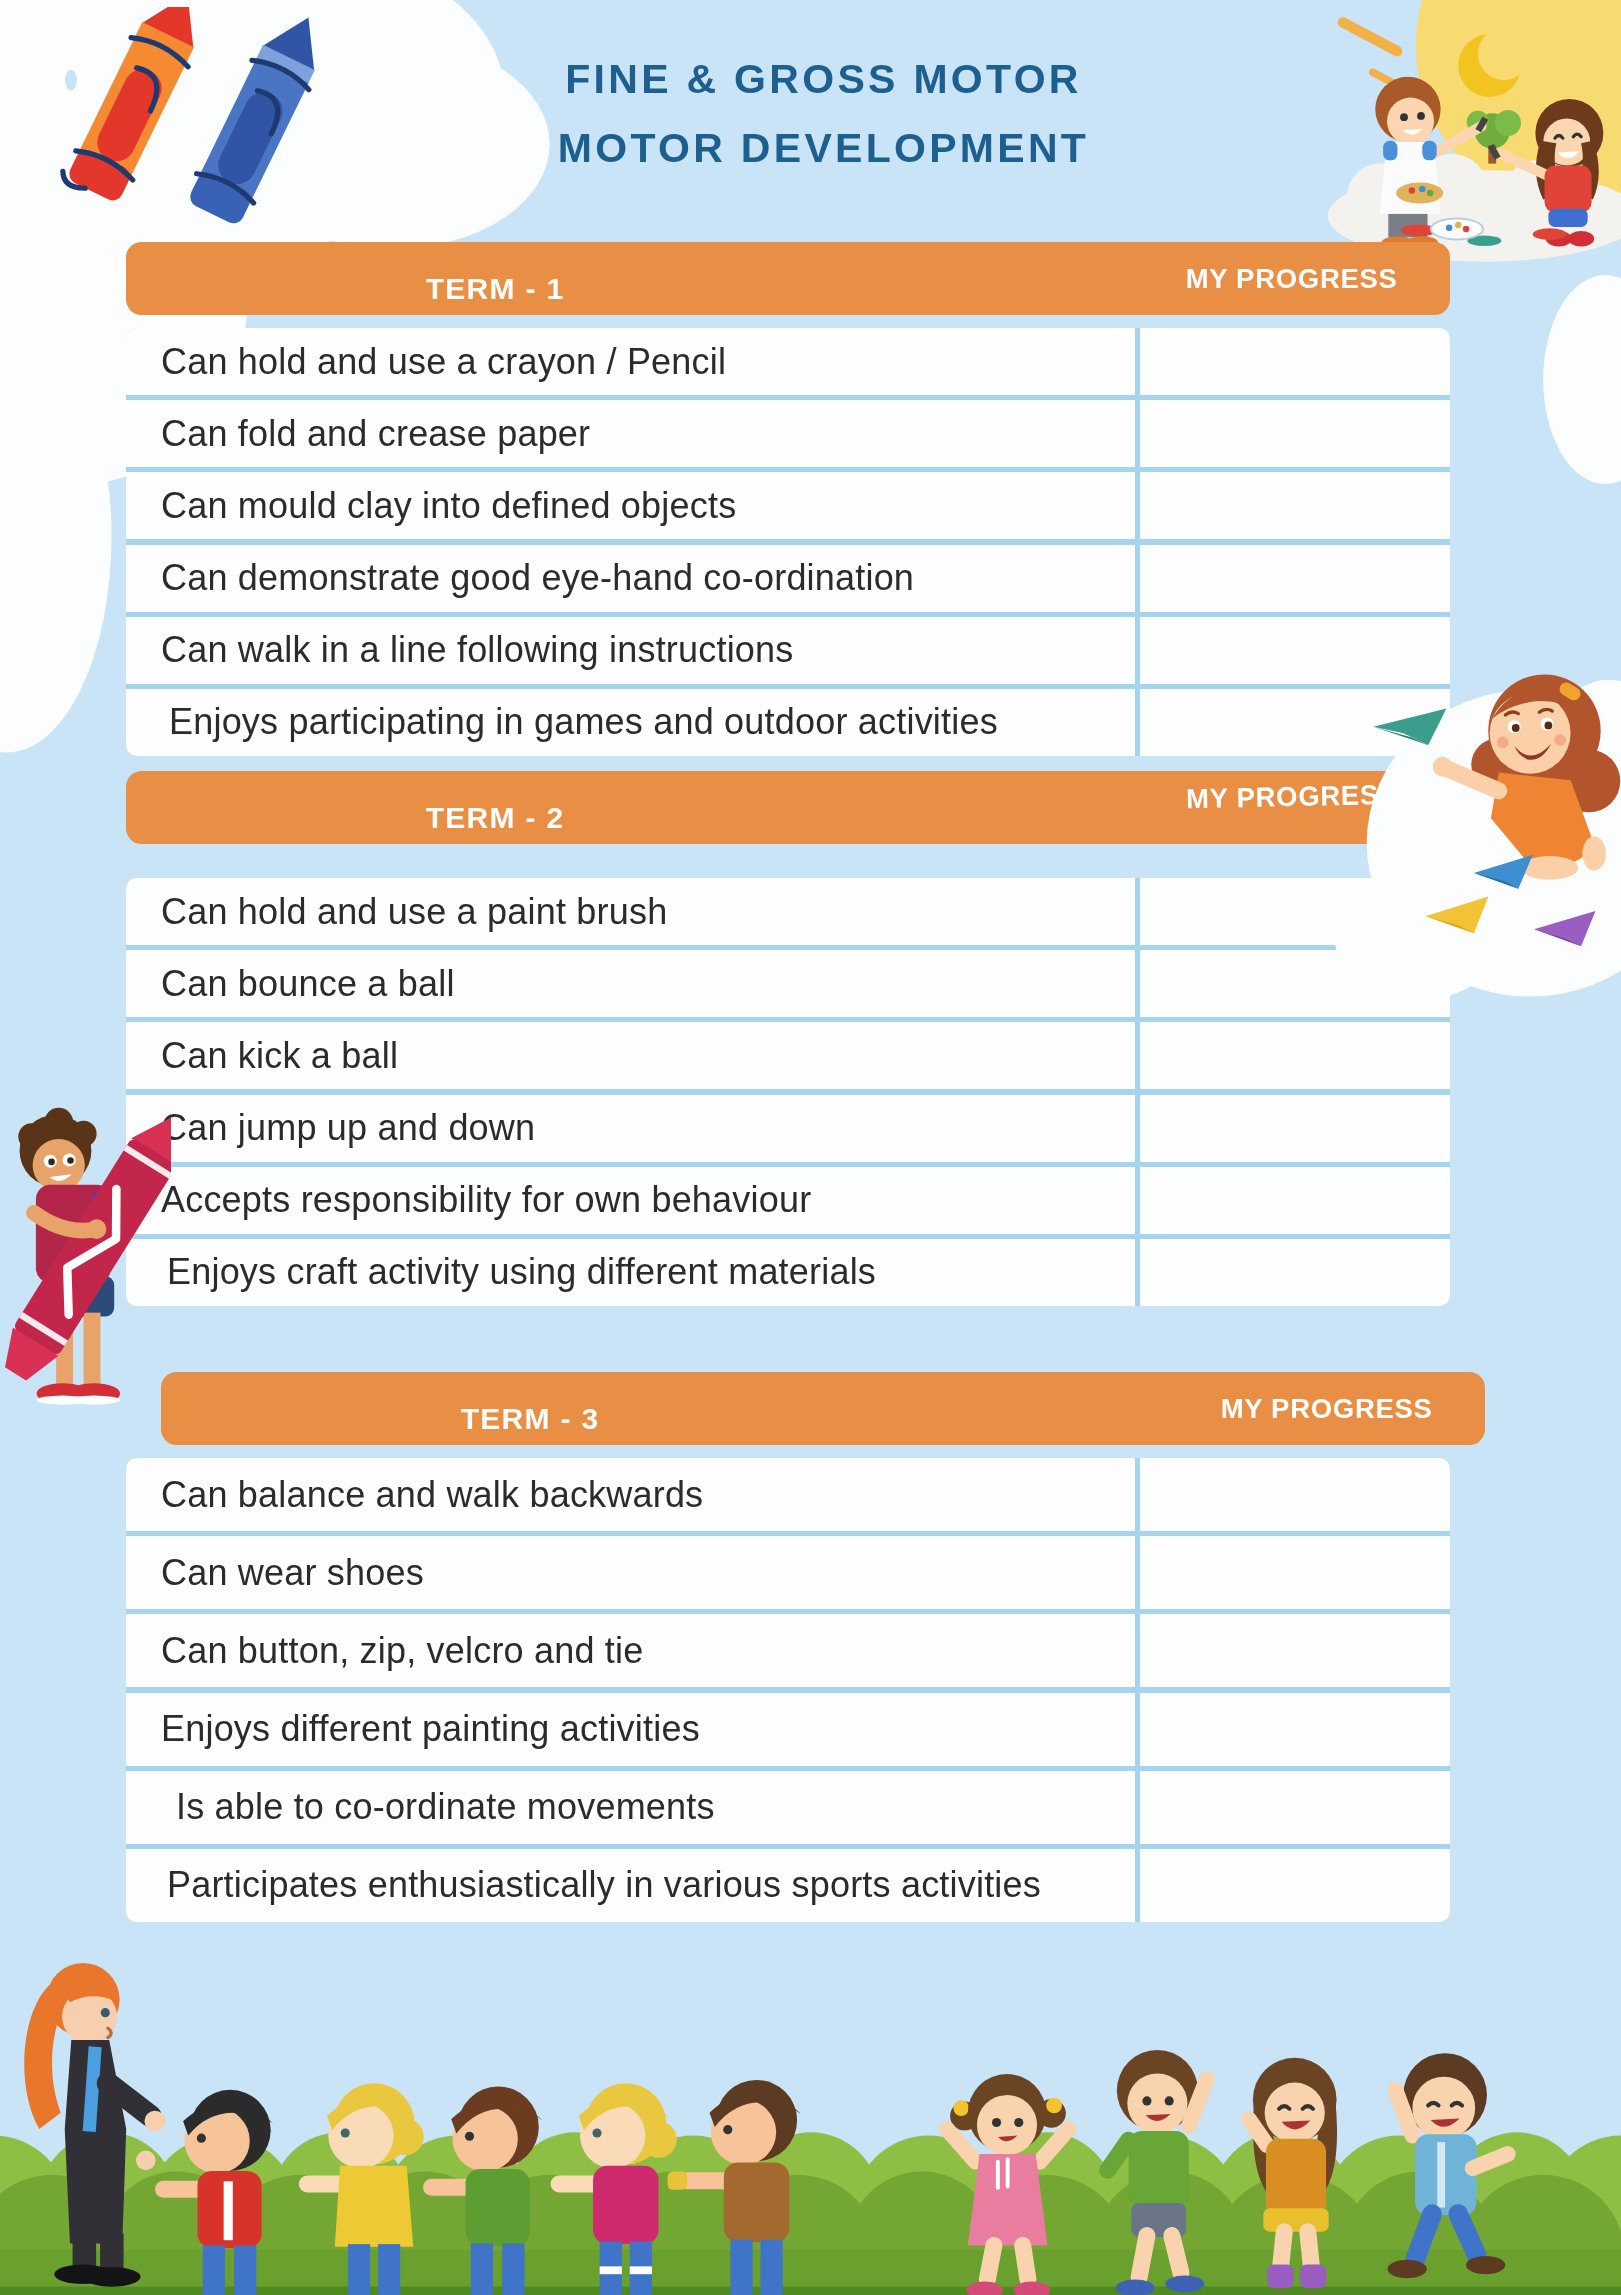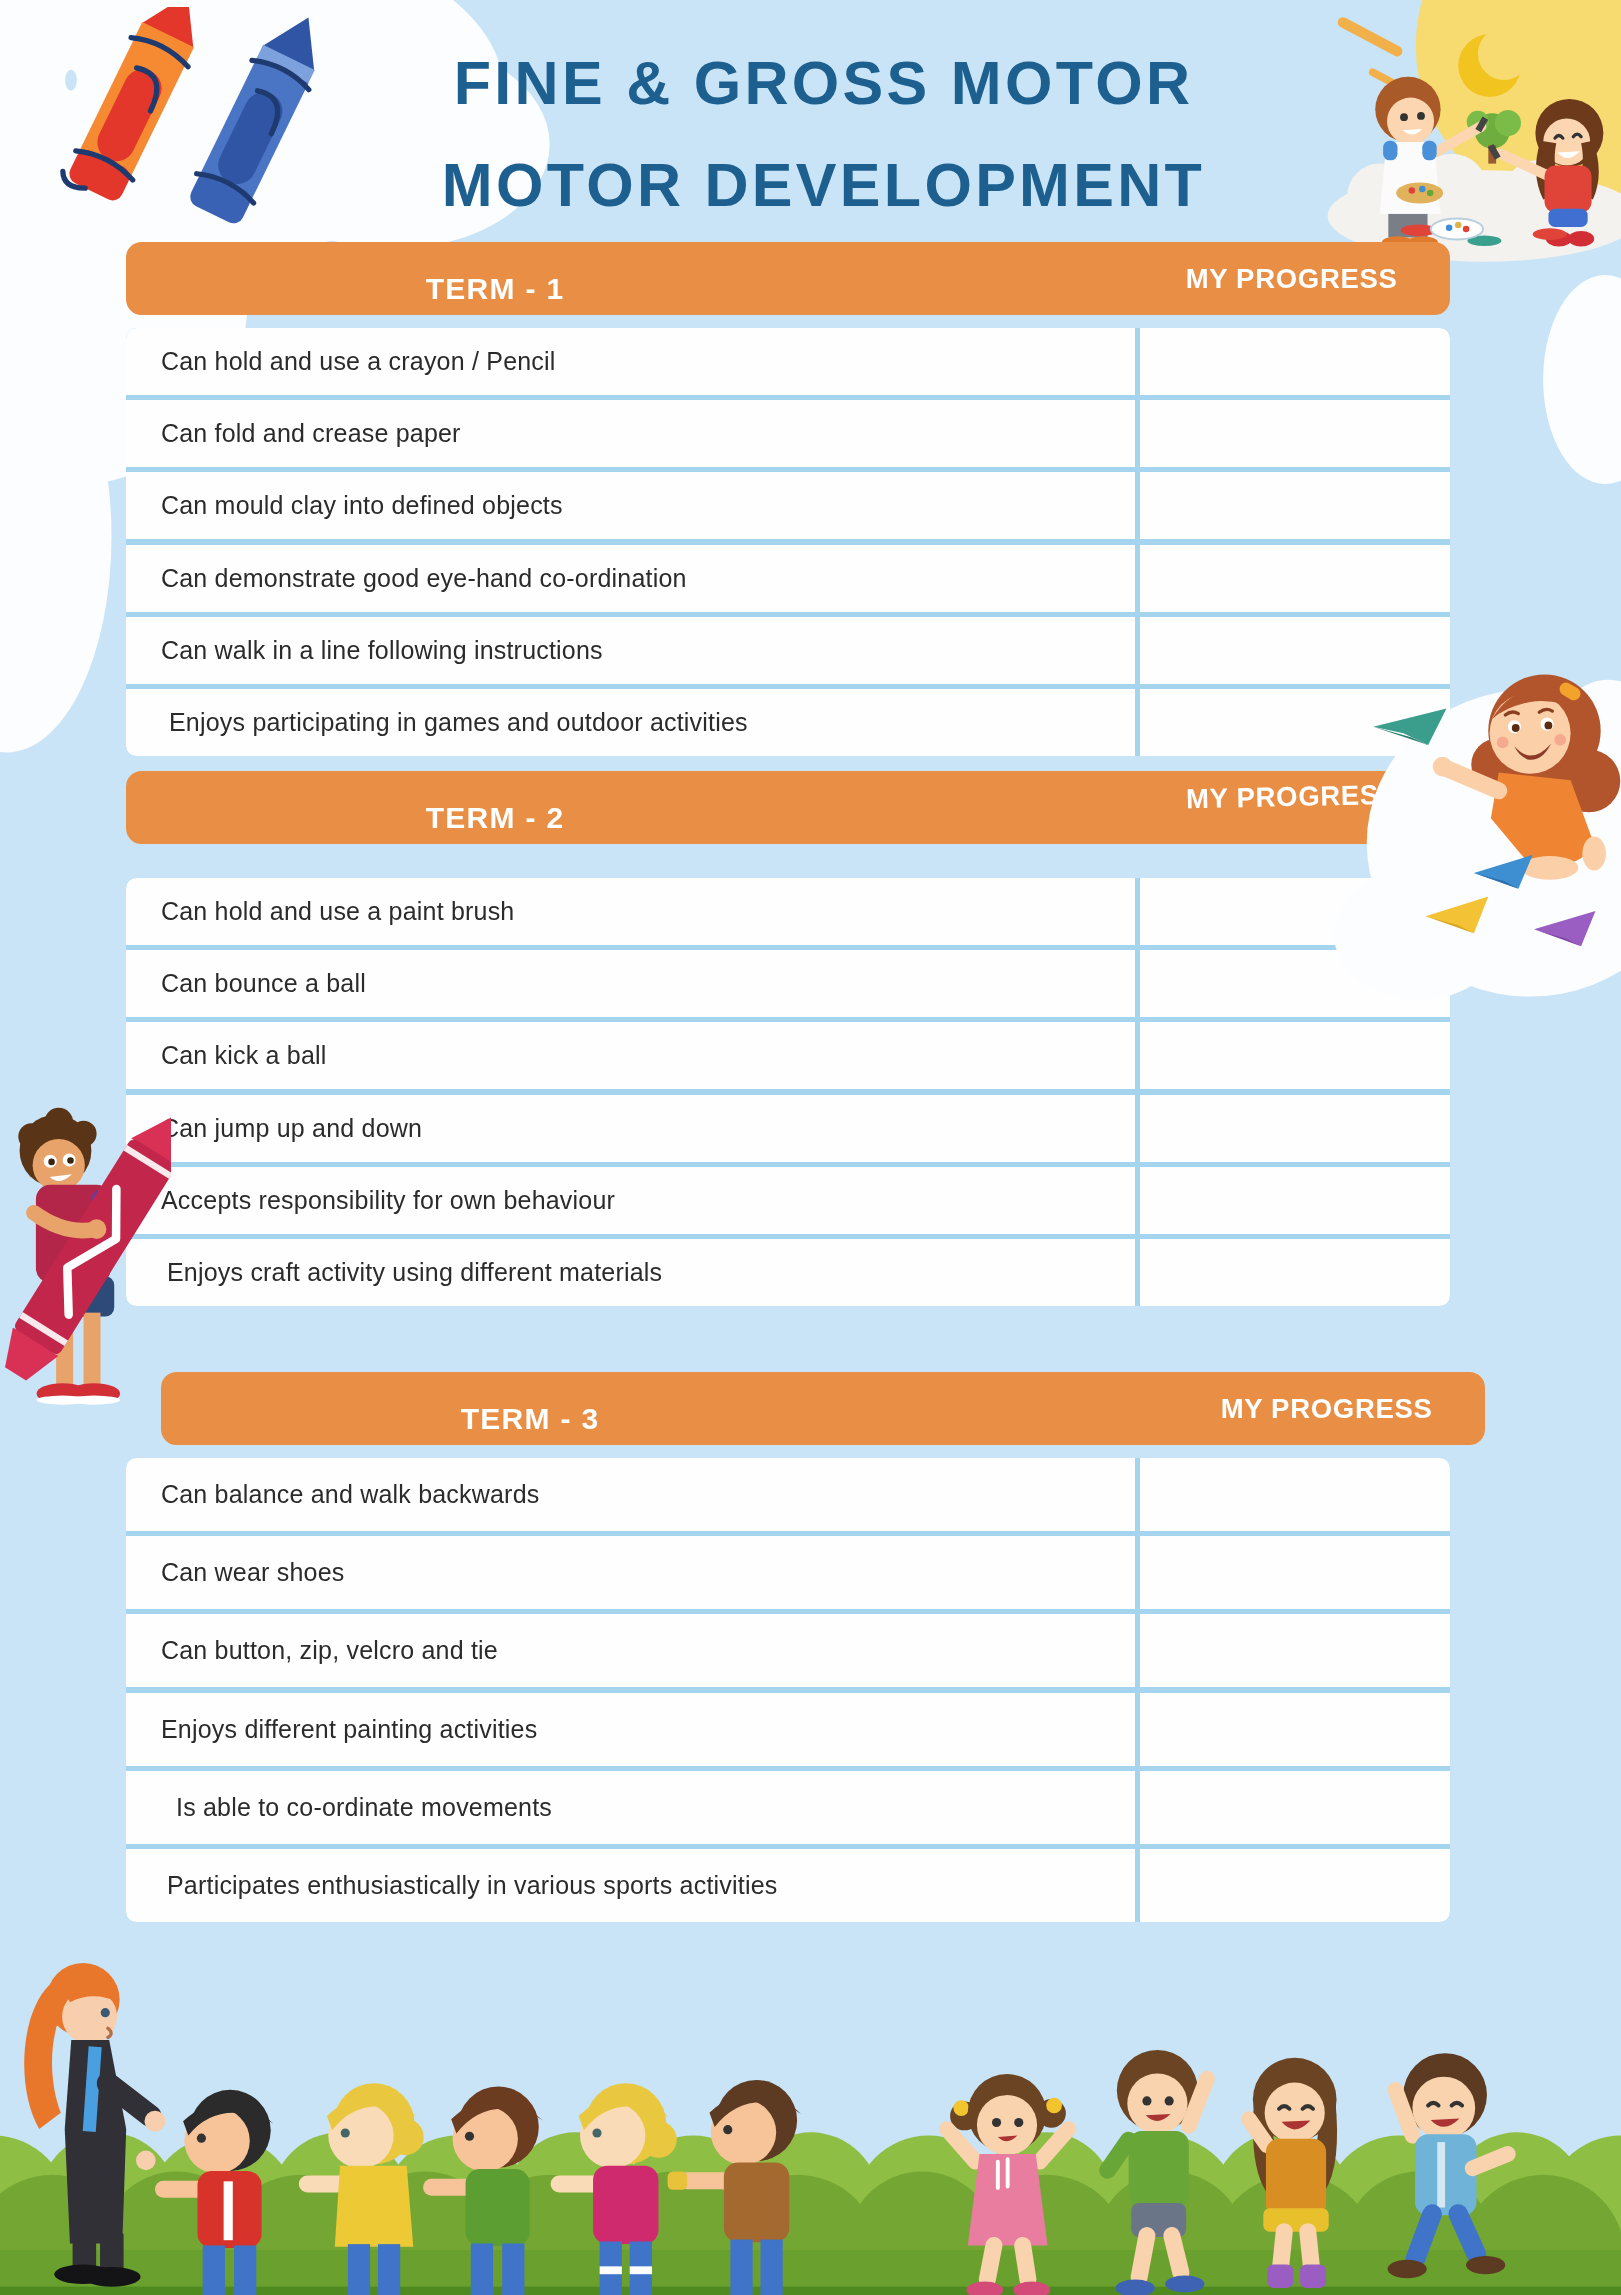--- a/index.html
+++ b/index.html
@@ -8,25 +8,25 @@
     width:1621px;height:2295px;
     background:#c9e4f6;
     overflow:hidden;
     font-family:"Liberation Sans",sans-serif;
   }
   svg{display:block;}
   .deco{position:absolute;pointer-events:none;}
 
   
   .title{
-    position:absolute;top:32px;left:222px;width:1203px;
+    position:absolute;top:45px;left:222px;width:1203px;
     text-align:center;
     color:#1d6090;
     font-weight:bold;
-    font-size:61px;
+    font-size:41px;
     letter-spacing:3.3px;
     line-height:1.68;
   }
 
   
   .term-header{
     position:absolute;left:126px;width:1324px;height:73px;
     background:#e88f45;border-radius:15.7px;
   }
   .term-label{
@@ -45,21 +45,21 @@
     position:absolute;left:126px;width:1324px;
     background:#a5d4ee;border-radius:10.5px;overflow:hidden;
     display:flex;flex-direction:column;gap:5.2px;
   }
   .row{display:flex;gap:5.2px;}
   .row .skill-cell{
     width:1009px;box-sizing:border-box;
     background:#fefefe;
     display:flex;align-items:center;
     padding-left:35px;padding-right:29px;
-    font-size:25px;color:#2b2b2b;letter-spacing:0.2px;
+    font-size:36px;color:#2b2b2b;letter-spacing:0.2px;
   }
   .row .progress-cell{flex:1;background:#fefefe;}
   .rows.h102 .row{height:67px;}
   .rows.h112 .row{height:73px;border-radius:17px;}
 </style>
 </head>
 <body>
 
 <div class="page">
 

